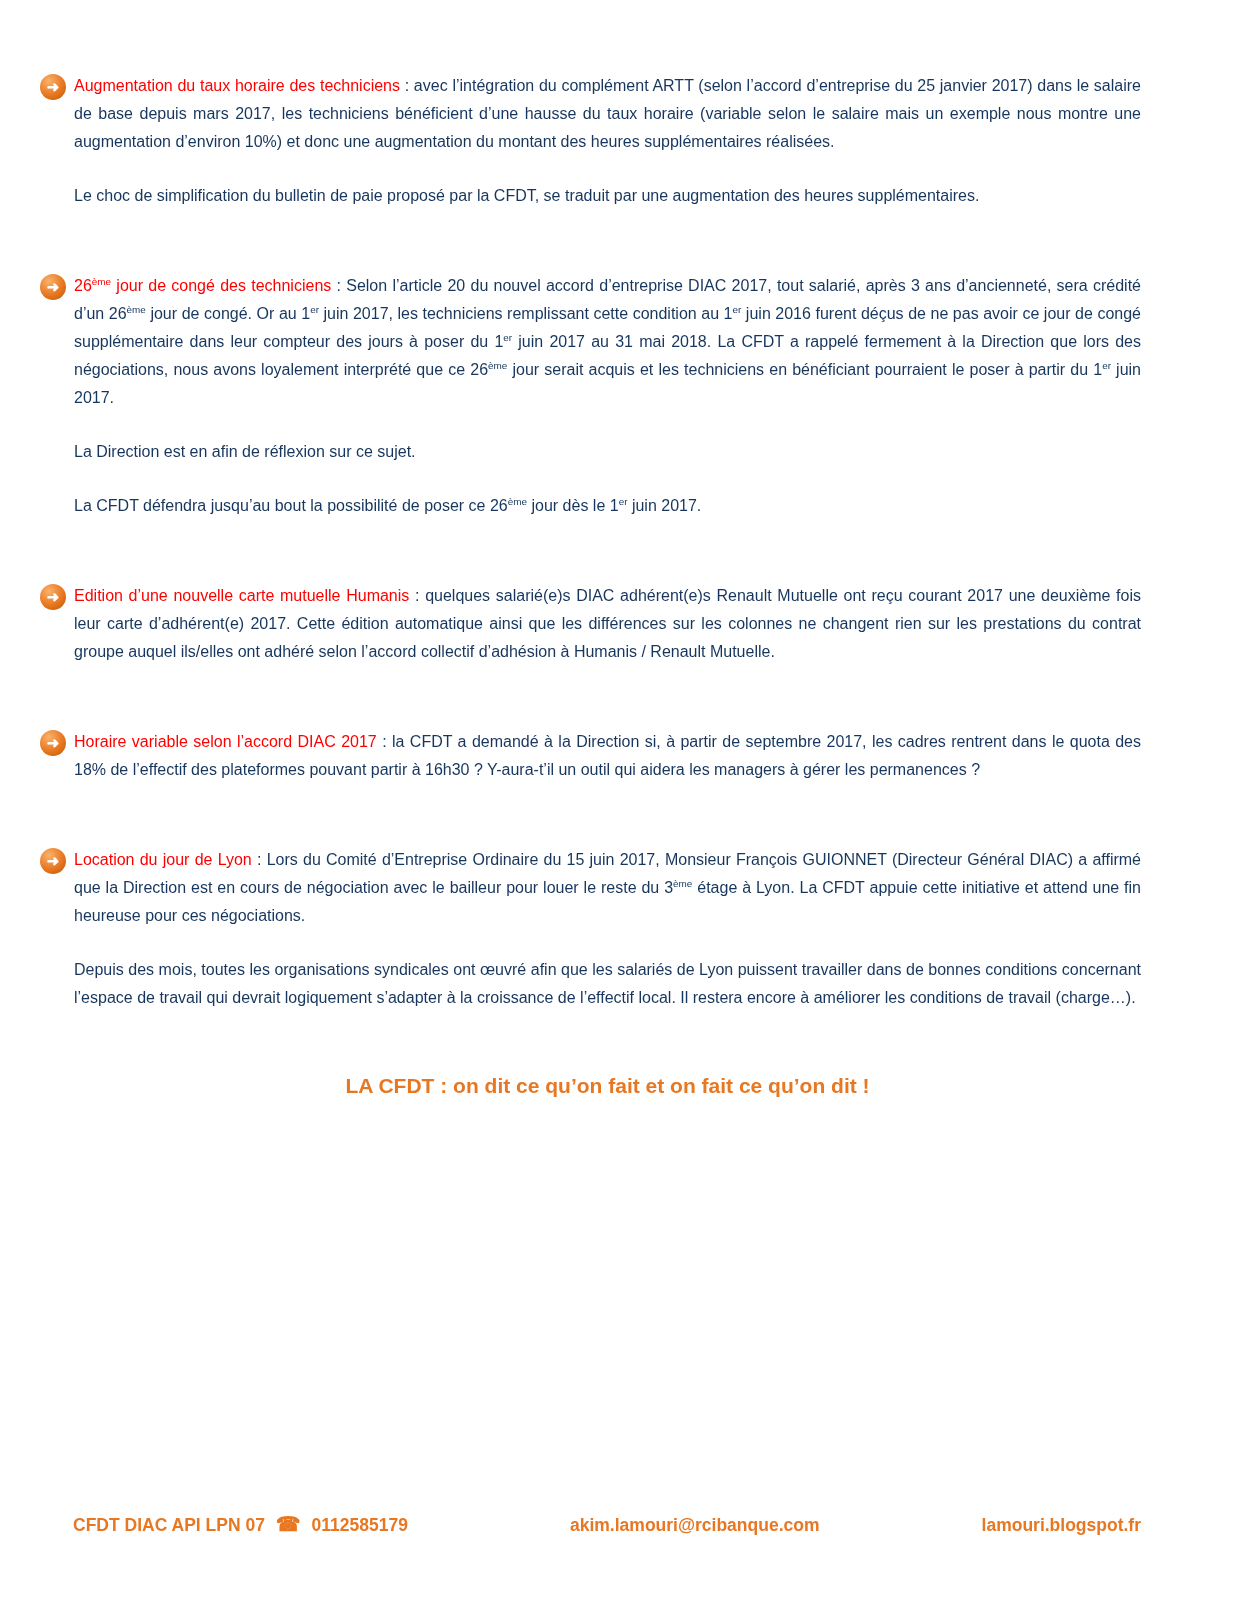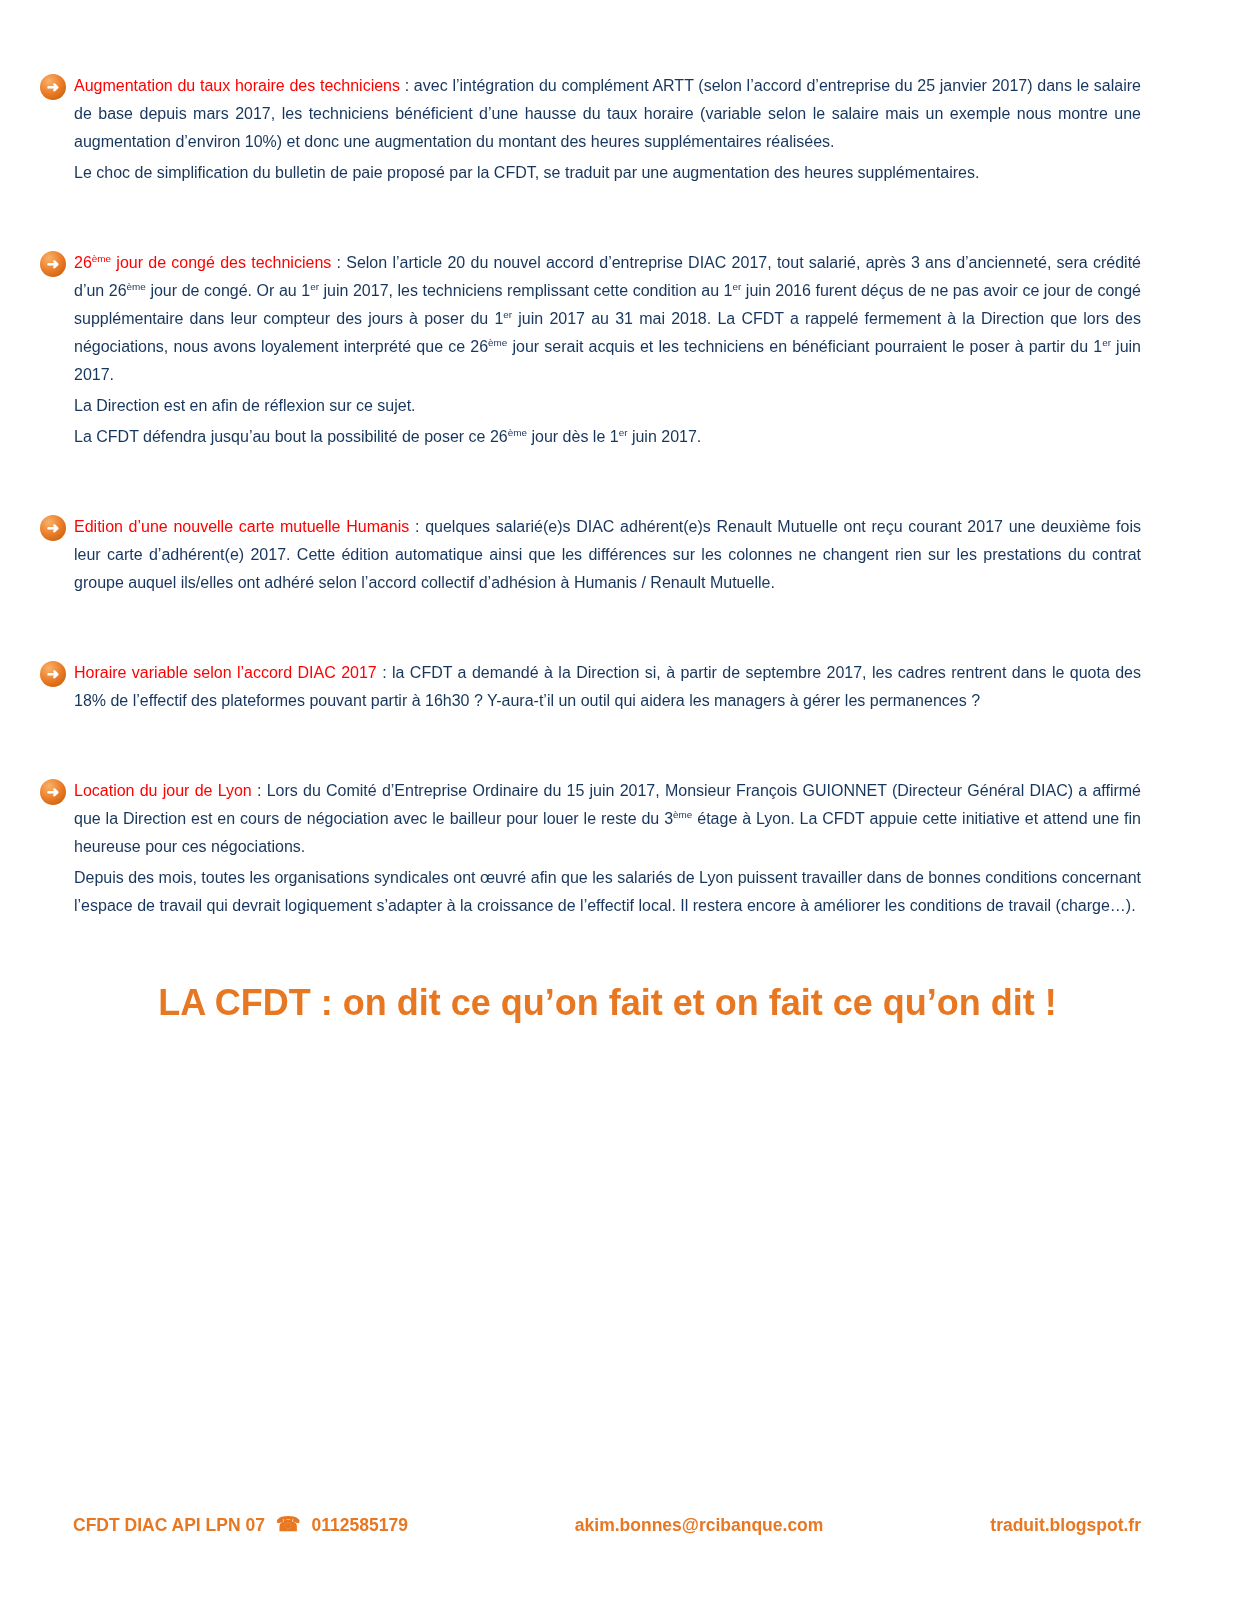--- a/index.html
+++ b/index.html
@@ -37,29 +37,29 @@
     flex:1;
     color:var(--body-navy,#17365d);
     font-weight:normal;
     font-size:16px;
     line-height:28px;
     text-align:justify;
   }
 
   .heading{ color:var(--heading-red,#ff0000); }
 
-  .para{ margin-top:3px; }
+  .para{ margin-top:26px; }
 
   sup{ font-size:0.62em; vertical-align:super; line-height:0; }
 
   .slogan{
     text-align:center;
     color:var(--accent-orange,#e87722);
     font-weight:bold;
-    font-size:36px;
+    font-size:21px;
     margin-top:16px;
     padding-left:34px; 
   }
 
   .footer{
     position:absolute;
     left:73px; right:96px; bottom:64px;
     display:flex;
     justify-content:space-between;
     align-items:baseline;
@@ -136,17 +136,17 @@
 </main>
 
   <div class="slogan">LA CFDT : on dit ce qu’on fait et on fait ce qu’on dit !</div>
 
   <footer class="footer">
     <span class="grp">
       <span>CFDT DIAC API LPN 07</span>
       <span class="phone-glyph">☎</span>
       <span>0112585179</span>
     </span>
-    <span>akim.bonnes@rcibanque.com</span>
-    <span>traduit.blogspot.fr</span>
+    <span>akim.lamouri@rcibanque.com</span>
+    <span>lamouri.blogspot.fr</span>
   </footer>
 
 </div>
 
 </body></html>

